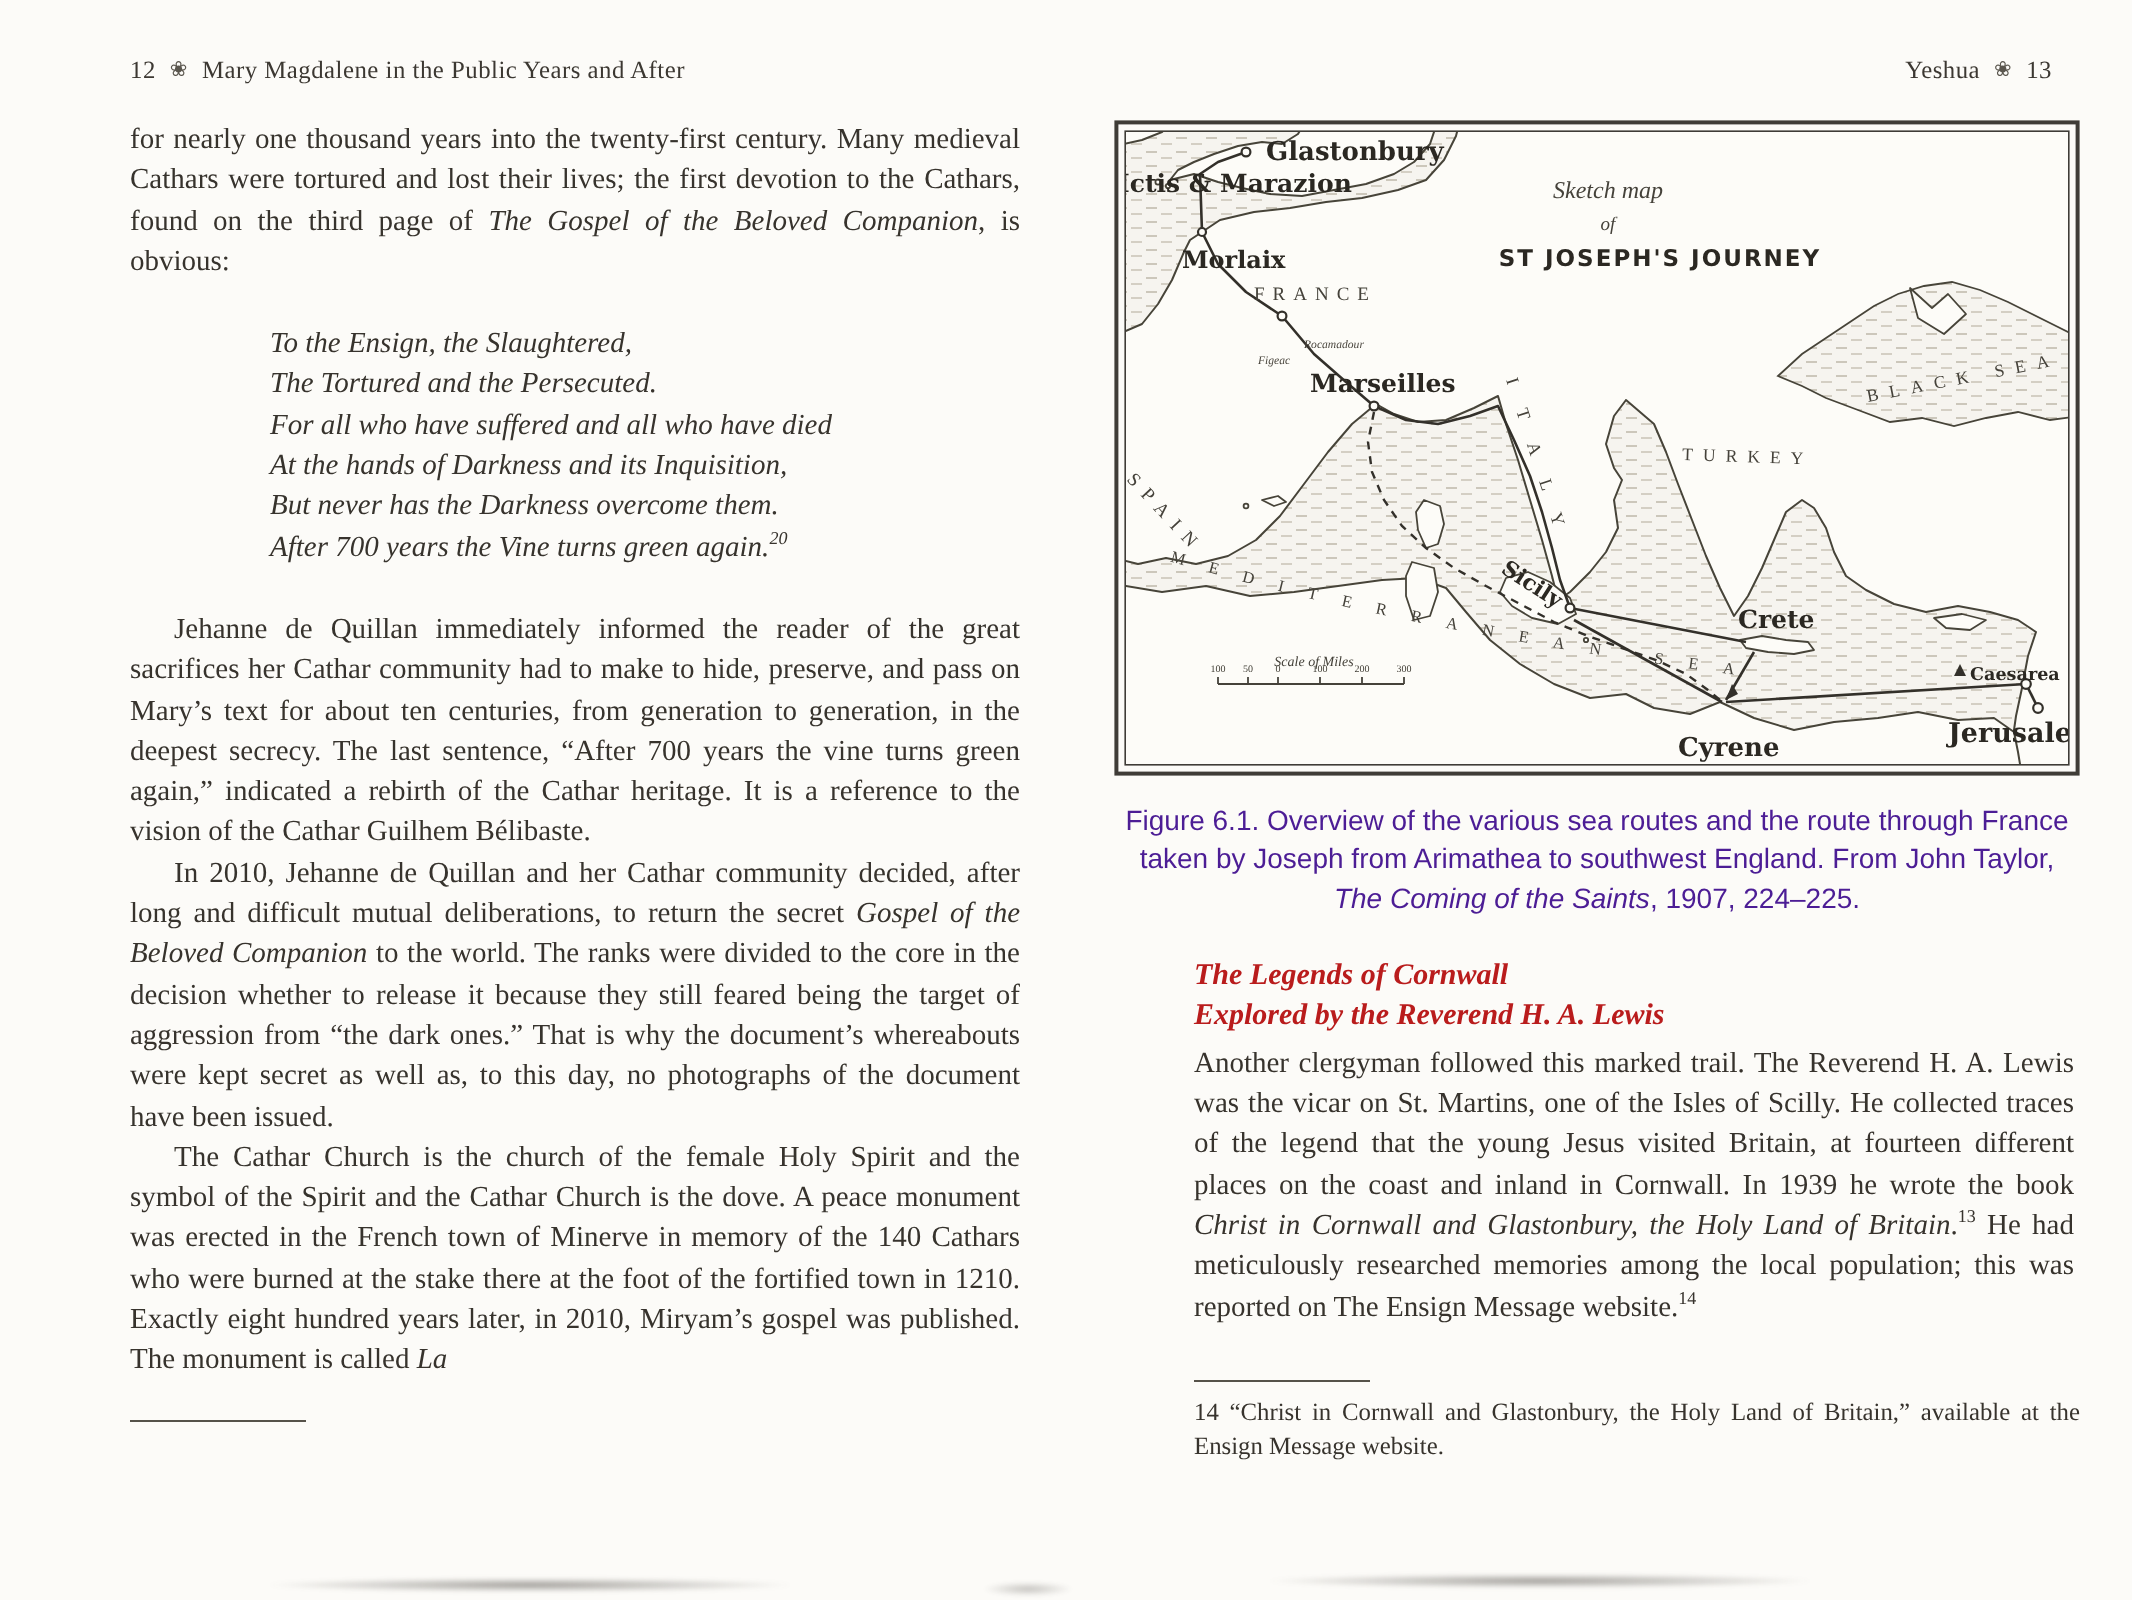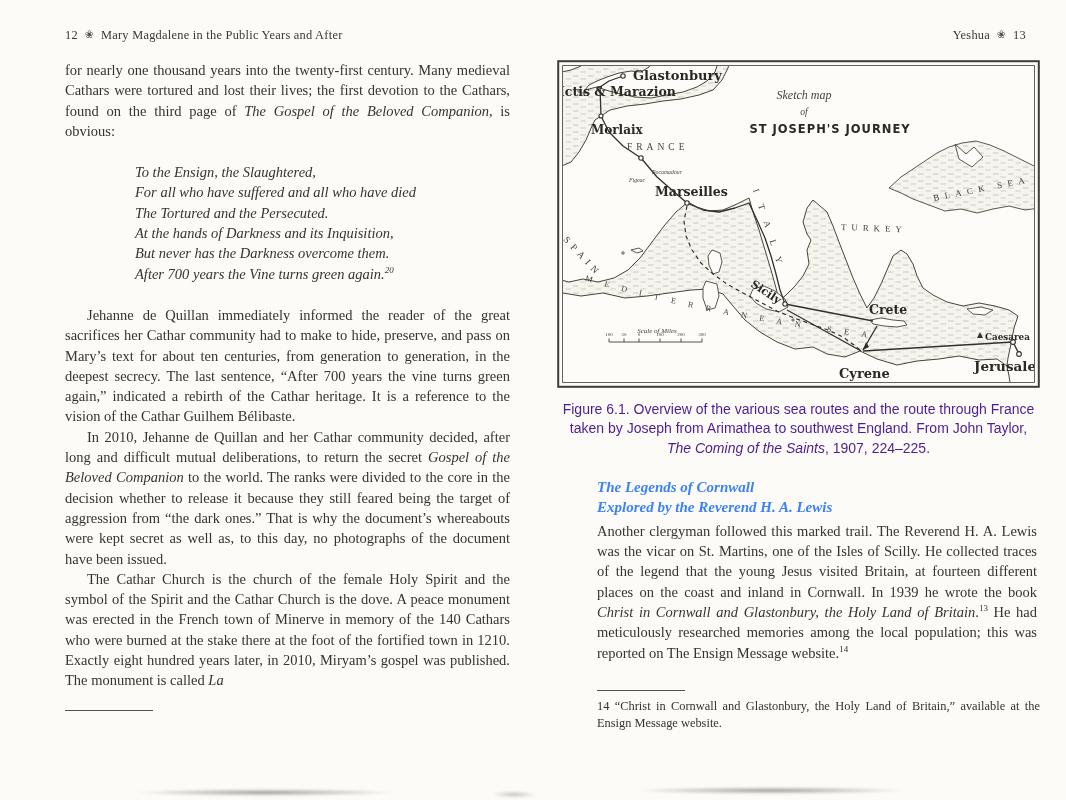--- a/index.html
+++ b/index.html
@@ -19,21 +19,21 @@
   sup{font-size:9px;line-height:0;}
   .fnblock{position:absolute;left:0;}
   .fnblock-left{top:682px;width:445px;}
   .fnblock-right{top:662px;left:40px;width:443px;}
   .fnrule{width:88px;border-top:1.3px solid #56524a;margin-bottom:7px;}
   .fn{font-size:12.4px;line-height:17px;text-align:justify;}
   figure{margin:17px 0 0 0;}
   .caption{margin-top:8px;font-family:Liberation Sans, sans-serif;
            font-size:14px;line-height:19.3px;text-align:center;color:#4c1d95;}
   .secblock{margin:19px 0 0 40px;width:440px;}
-  .sechead{font-size:15px;line-height:20px;font-weight:bold;font-style:italic;color:#3b82f6;}
+  .sechead{font-size:15px;line-height:20px;font-weight:bold;font-style:italic;color:#b91c1c;}
   .rbody{margin:4px 0 0 40px;width:440px;font-size:14.5px;line-height:20.3px;text-align:justify;}
   
   .land{fill:#fdfcf8;stroke:#474439;stroke-width:1;stroke-linejoin:round;}
   .isle{fill:#fdfcf8;stroke:#474439;stroke-width:.9;stroke-linejoin:round;}
   .seafill{fill:url(#seapat);stroke:#474439;stroke-width:.9;}
   .route{fill:none;stroke:#33302a;stroke-width:1.3;stroke-linejoin:round;}
   .routedash{fill:none;stroke:#33302a;stroke-width:1.2;stroke-dasharray:4,3.5;}
   .mark{fill:#fdfcf8;stroke:#33302a;stroke-width:1.1;}
   .solidmark{fill:#33302a;}
   text.place{font-family:"DejaVu Serif","Liberation Serif",serif;font-weight:bold;fill:#2b2822;}
@@ -50,22 +50,22 @@
   <div class="col col-left">
     <div class="runhead">
       <span>12</span><span class="orn">❀</span><span>Mary Magdalene in the Public Years and After</span>
     </div>
 
     <div class="bodytext">
       <p><span>for nearly one thousand years into the twenty-first century. Many medieval Cathars were tortured and lost their lives; the first devotion to the Cathars, found on the third page of </span><span style="font-style: italic;">The Gospel of the Beloved Companion</span><span>, is obvious:</span></p>
 
       <div class="poem">
         <div class="poem-line"><span>To the Ensign, the Slaughtered,</span></div>
+        <div class="poem-line"><span>The Tortured and the Persecuted.</span></div>
         <div class="poem-line"><span>For all who have suffered and all who have died</span></div>
-        <div class="poem-line"><span>The Tortured and the Persecuted.</span></div>
         <div class="poem-line"><span>At the hands of Darkness and its Inquisition,</span></div>
         <div class="poem-line"><span>But never has the Darkness overcome them.</span></div>
         <div class="poem-line"><span>After 700 years the Vine turns green again.</span><sup>20</sup></div>
       </div>
 
       <p class="indent"><span>Jehanne de Quillan immediately informed the reader of the great sacrifices her Cathar community had to make to hide, preserve, and pass on Mary’s text for about ten centuries, from generation to generation, in the deepest secrecy. The last sentence, “After 700 years the vine turns green again,” indicated a rebirth of the Cathar heritage. It is a reference to the vision of the Cathar Guilhem Bélibaste.</span></p>
       <p class="indent"><span>In 2010, Jehanne de Quillan and her Cathar community decided, after long and difficult mutual deliberations, to return the secret </span><span style="font-style: italic;">Gospel of the Beloved Companion</span><span> to the world. The ranks were divided to the core in the decision whether to release it because they still feared being the target of aggression from “the dark ones.” That is why the document’s whereabouts were kept secret as well as, to this day, no photographs of the document have been issued.</span></p>
       <p class="indent"><span>The Cathar Church is the church of the female Holy Spirit and the symbol of the Spirit and the Cathar Church is the dove. A peace monument was erected in the French town of Minerve in memory of the 140 Cathars who were burned at the stake there at the foot of the fortified town in 1210. Exactly eight hundred years later, in 2010, Miryam’s gospel was published. The monument is called </span><span style="font-style: italic;">La</span></p>
     </div>
 

